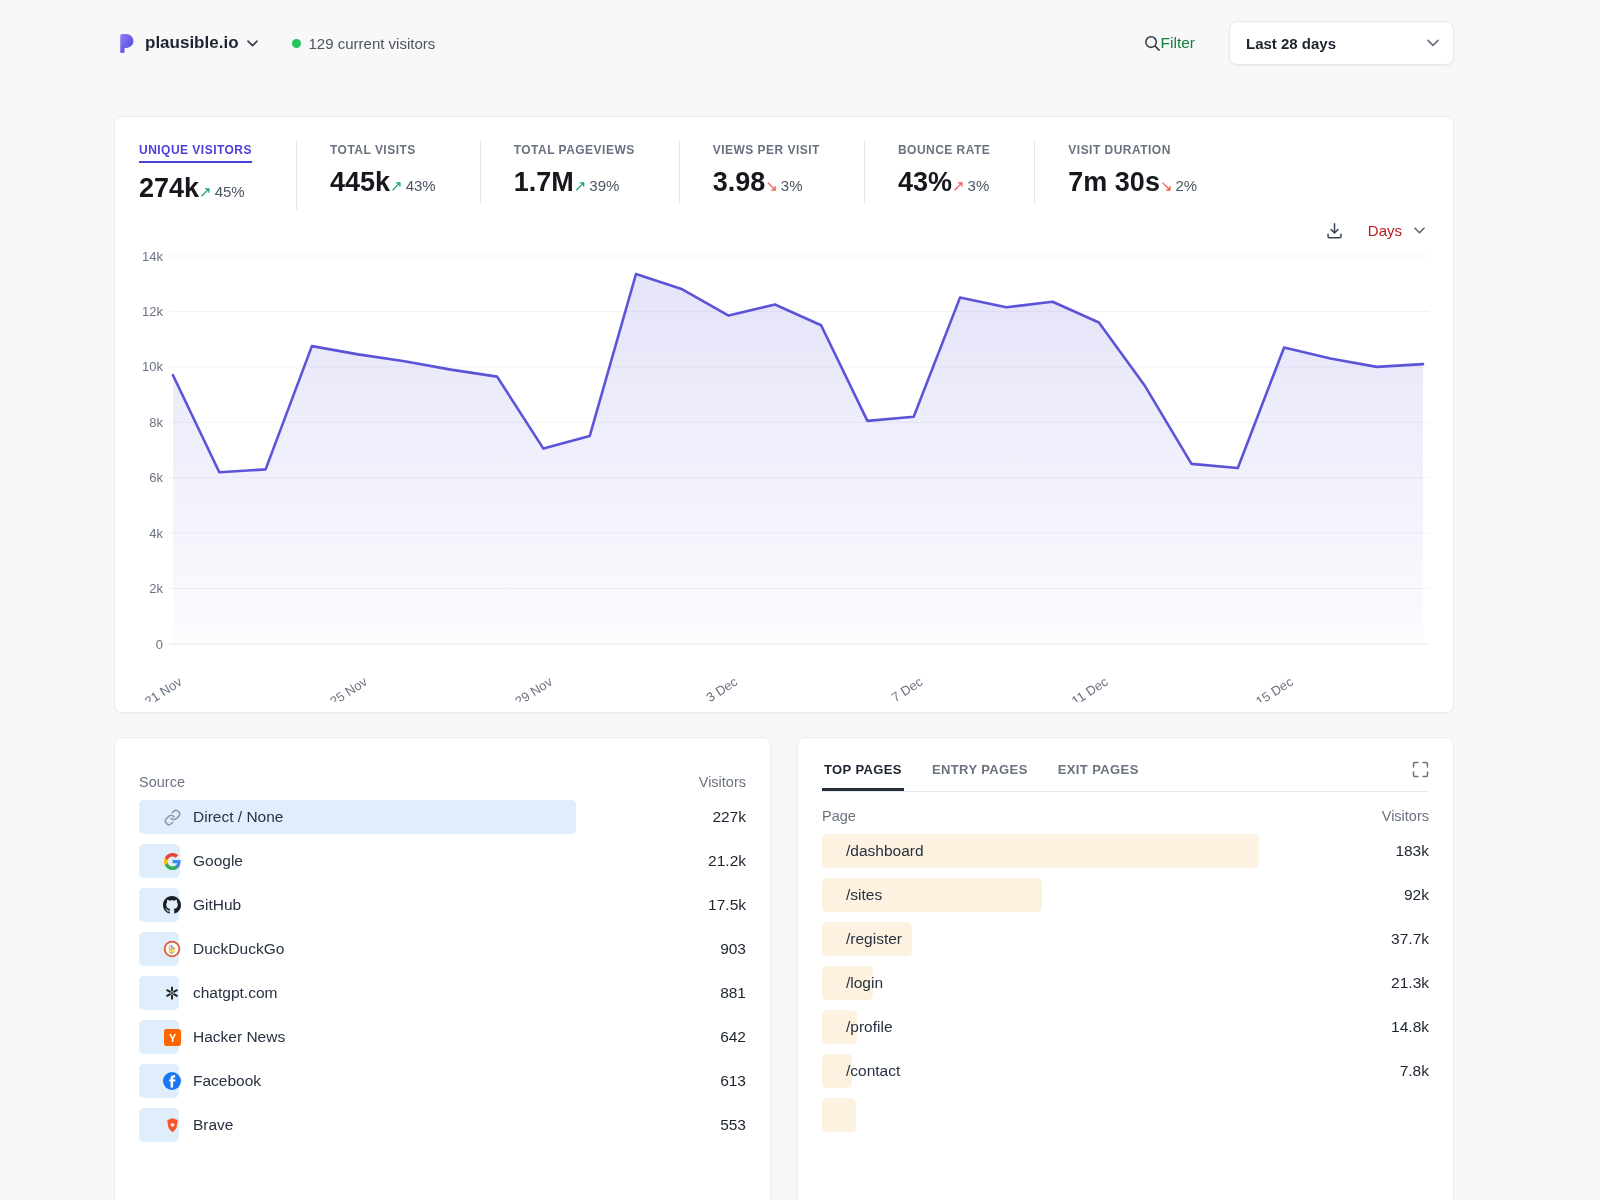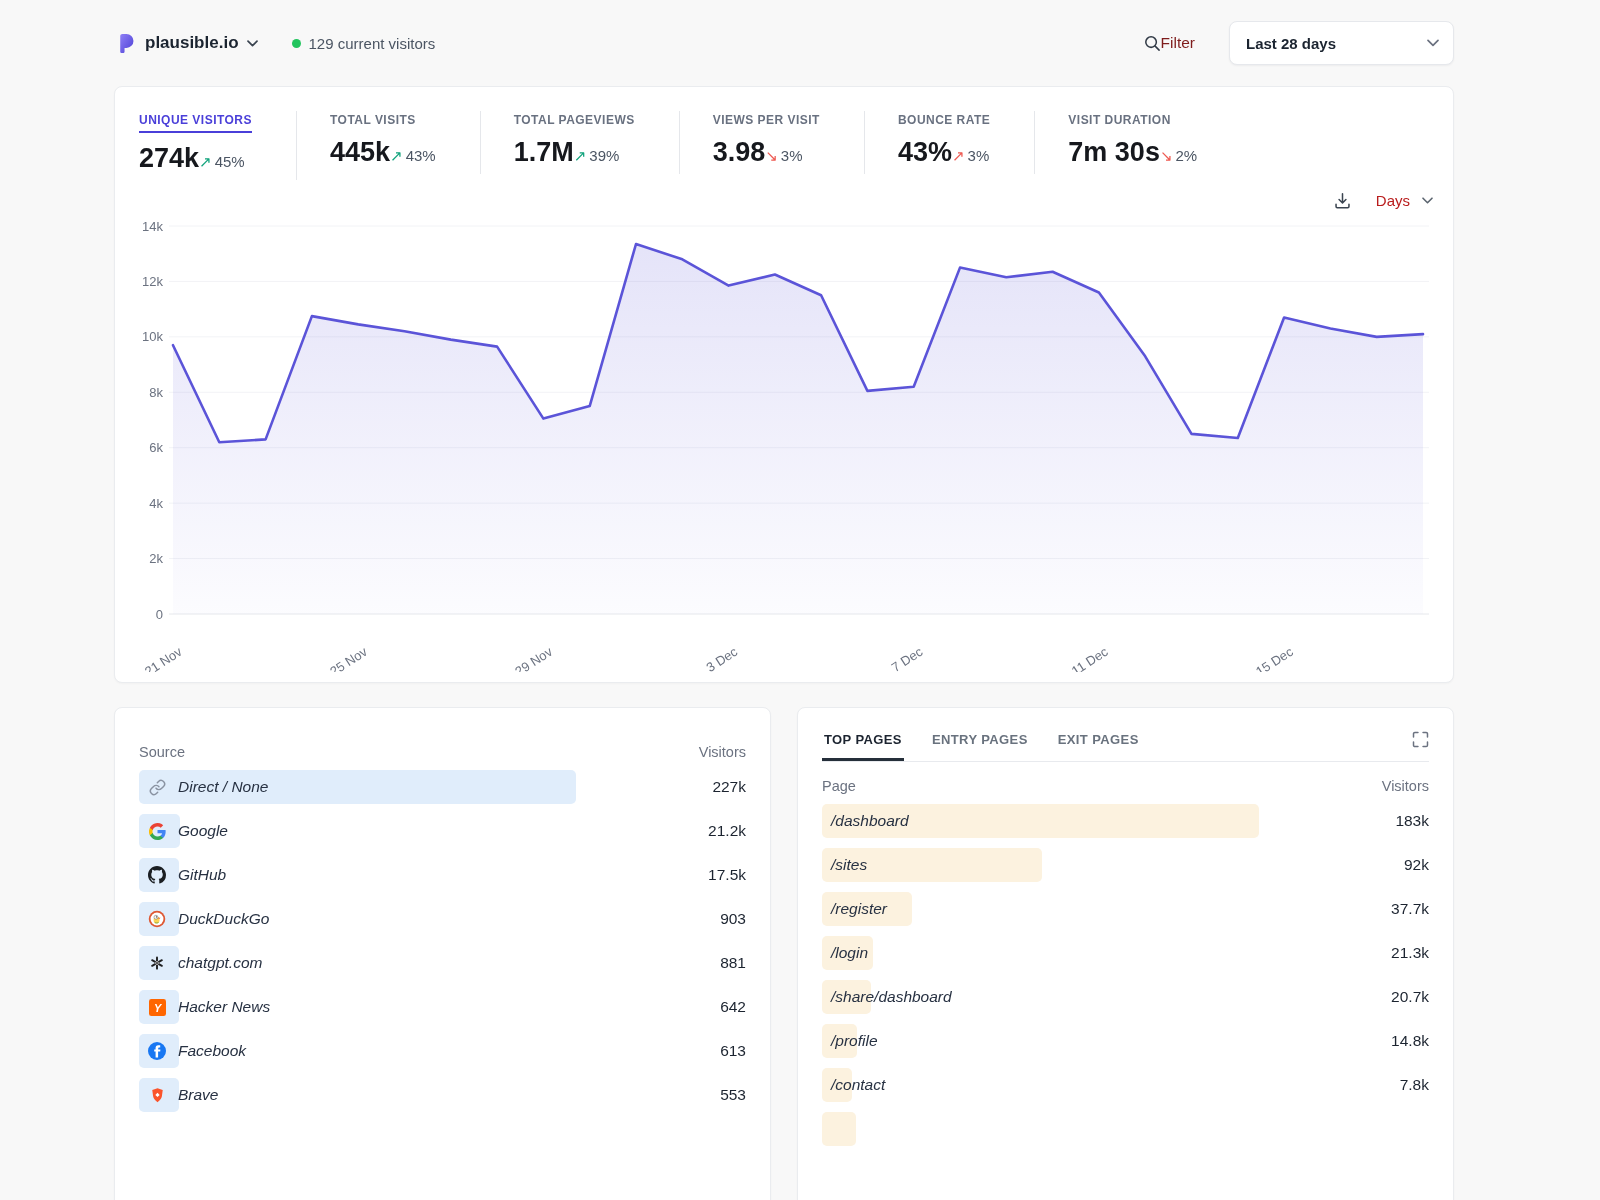--- a/index.html
+++ b/index.html
@@ -10,28 +10,28 @@
 
   
   .topbar { height:86px; display:flex; align-items:center; justify-content:space-between; }
   .tb-left { display:flex; align-items:center; gap:34px; }
   .site-switcher { display:flex; align-items:center; gap:8px; cursor:pointer; }
   .site-name { font-size:17px; font-weight:700; color:#1b2430; }
   .chev svg { display:block; }
   .current-visitors { display:flex; align-items:center; gap:8px; font-size:15px; color:#4b5563; cursor:pointer; }
   .live-dot { width:9px; height:9px; border-radius:50%; }
   .tb-right { display:flex; align-items:center; gap:34px; }
-  .filter-btn { display:flex; align-items:center; font-size:15.5px; color:#7f1d1d; cursor:pointer; }
+  .filter-btn { display:flex; align-items:center; font-size:15.5px; color:#15803d; cursor:pointer; }
   .date-select { width:225px; height:44px; background:#fff; border:1px solid #e6e8ec; border-radius:8px;
                  box-shadow:0 1px 2px rgba(16,24,40,.05); display:flex; align-items:center; justify-content:space-between;
                  padding:0 14px 0 16px; font-size:15px; font-weight:700; color:#1b2430; cursor:pointer; }
 
   
   .card { background:#fff; border:1px solid #eaecef; border-radius:8px; box-shadow:0 1px 2px rgba(16,24,40,.03); }
-  .main-card { padding:24px 16px 10px 24px; }
+  .main-card { padding:24px 24px 10px 24px;margin-top:30px; }
 
   
   .stats-row { display:flex; align-items:flex-start; }
   .metric { padding:2px 44px 6px 0; margin-right:33px; border-right:1px solid #e5e7eb; cursor:pointer; }
   .metric:last-child { border-right:none; }
   .metric-label { font-size:12px; font-weight:700; letter-spacing:.04em; color:#697180; white-space:nowrap; }
   .metric.active .metric-label { color:#4a3fd9; border-bottom:2px solid #4a3fd9; padding-bottom:4px; }
   .metric-valrow { display:flex; align-items:baseline; gap:0; margin-top:10px; }
   .metric-value { font-size:27px; font-weight:700; color:#16181d; white-space:nowrap; }
   .metric-change { font-size:15px; color:#4b5563; display:flex; align-items:baseline; gap:3px; }
@@ -54,21 +54,21 @@
   .tabs { display:flex; gap:26px; flex:1; }
   .tab { font-size:13px; font-weight:700; letter-spacing:.03em; color:#69727e; padding:4px 2px 14px 2px; cursor:pointer;
          display:flex; align-items:center; gap:6px; }
   .tab.active { color:#1c2430; box-shadow:inset 0 -3px 0 #252f3a; }
   .expand-btn { cursor:pointer; display:flex; margin-bottom:10px; }
   .cols-row { display:flex; justify-content:space-between; font-size:14.5px; color:#6b7280; margin:16px 0 10px 0; }
   .rows {}
   .trow { position:relative; height:34px; margin-bottom:10px; display:flex; align-items:center; cursor:pointer; }
   .bar-track { position:absolute; left:0; top:0; bottom:0; width:72%; }
   .bar { position:absolute; left:0; top:0; bottom:0; border-radius:5px; }
-  .trow-content { position:relative; display:flex; align-items:center; gap:12px; padding-left:9px; font-size:15.5px; color:#273142;font-style:italic; }
+  .trow-content { position:relative; display:flex; align-items:center; gap:12px; padding-left:24px; font-size:15.5px; color:#273142; }
   .trow-icon { width:18px; height:18px; display:flex; align-items:center; justify-content:center; }
   .trow-value { position:absolute; right:0; font-size:15.5px; font-weight:500; color:#1c2430; }
   .trow.partial { margin-top:0; }
 </style>
 </head>
 <body>
 
 <div class="page">
   <div class="content">
 
@@ -432,29 +432,20 @@
               <div class="bar-track">
                 <div class="bar" style="background: rgb(252, 242, 223); width: 11.6%; min-width: 30px;"></div>
               </div>
               <div class="trow-content">
                 <span>/login</span>
               </div>
               <span class="trow-value">21.3k</span>
             </div>
             <div class="trow">
               <div class="bar-track">
-                <div class="bar" style="background: rgb(252, 242, 223); width: 11.3%; min-width: 30px;"></div>
-              </div>
-              <div class="trow-content">
-                <span>/share/dashboard</span>
-              </div>
-              <span class="trow-value">20.7k</span>
-            </div>
-            <div class="trow">
-              <div class="bar-track">
                 <div class="bar" style="background: rgb(252, 242, 223); width: 8.1%; min-width: 30px;"></div>
               </div>
               <div class="trow-content">
                 <span>/profile</span>
               </div>
               <span class="trow-value">14.8k</span>
             </div>
             <div class="trow">
               <div class="bar-track">
                 <div class="bar" style="background: rgb(252, 242, 223); width: 4.3%; min-width: 30px;"></div>

